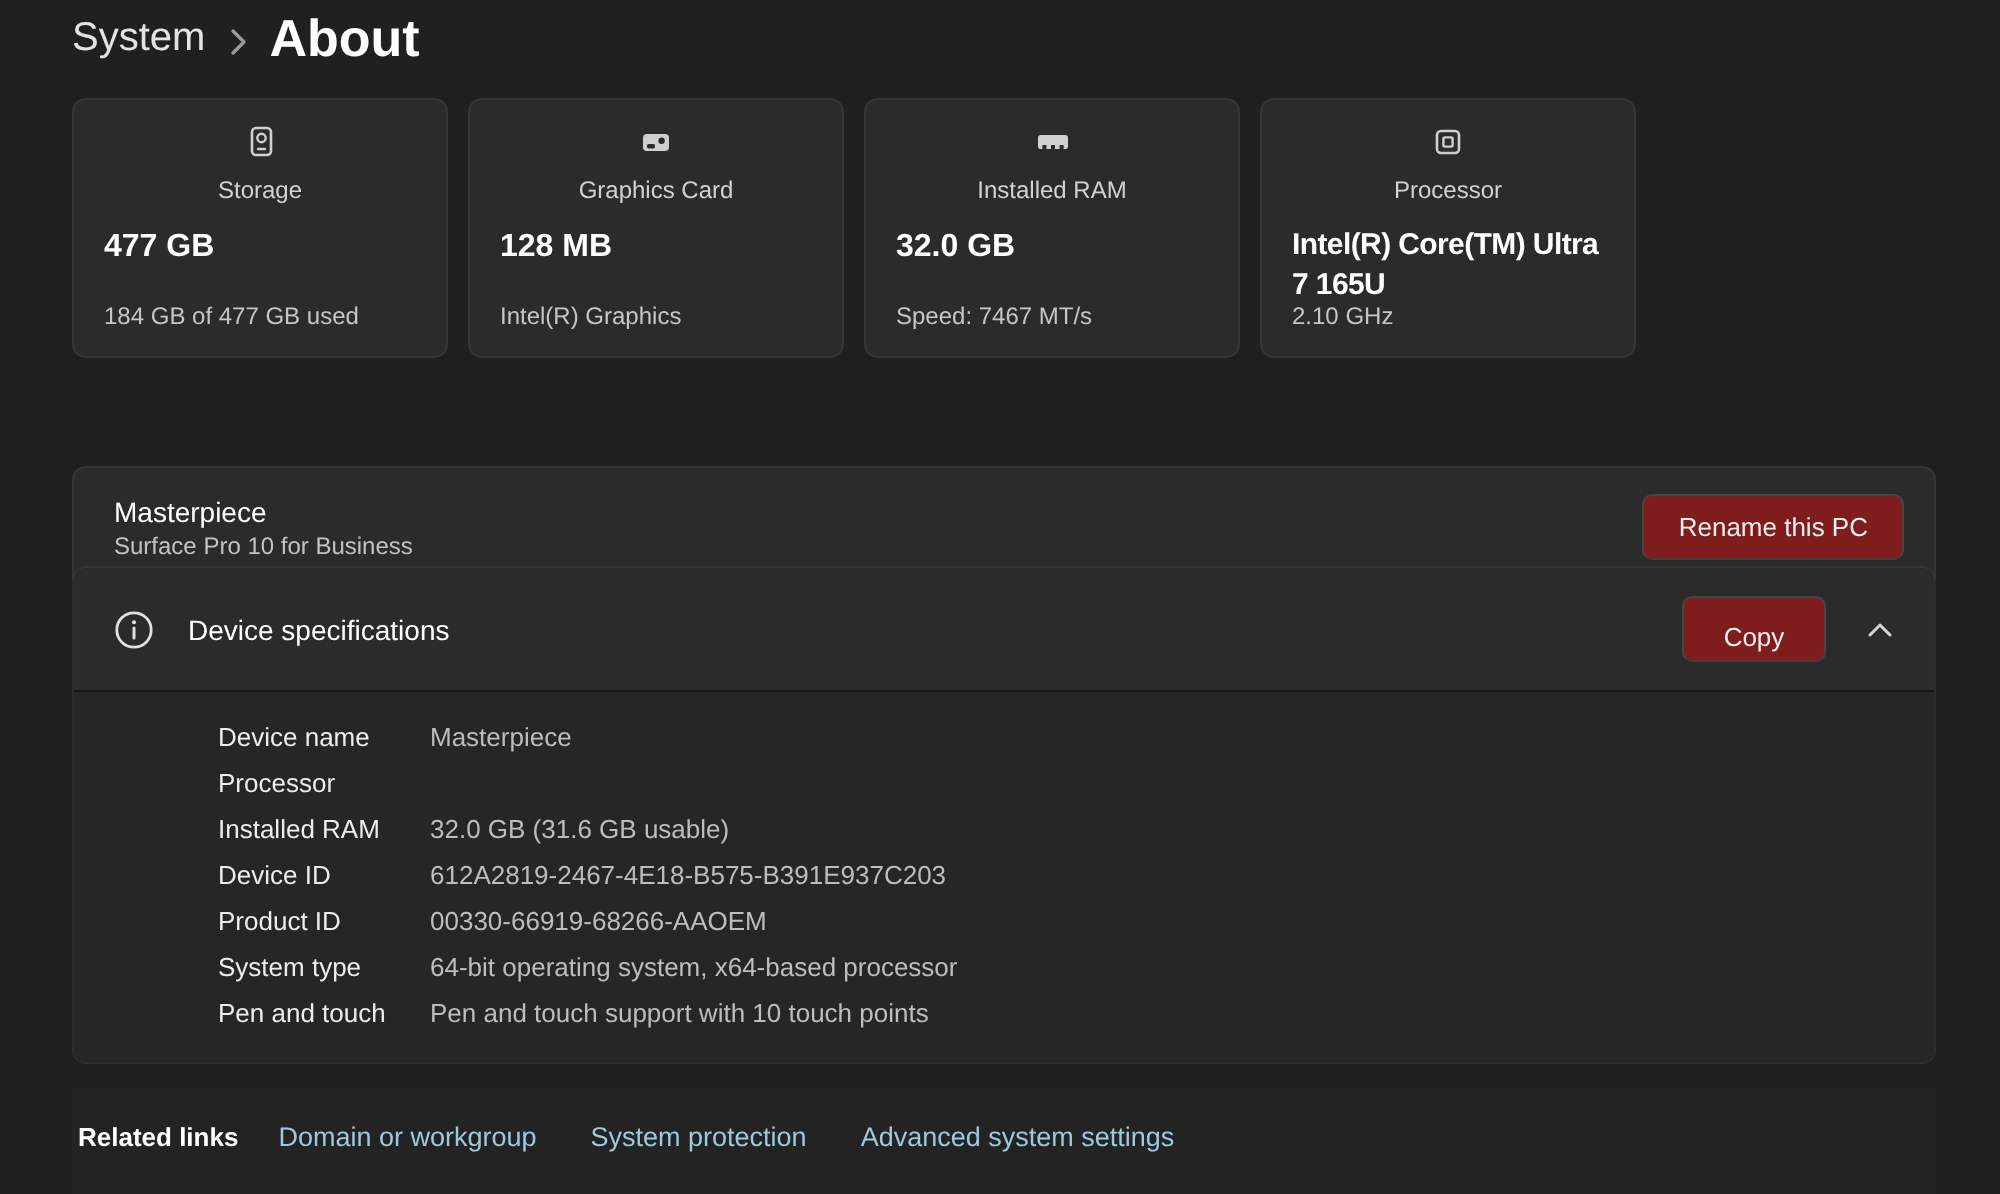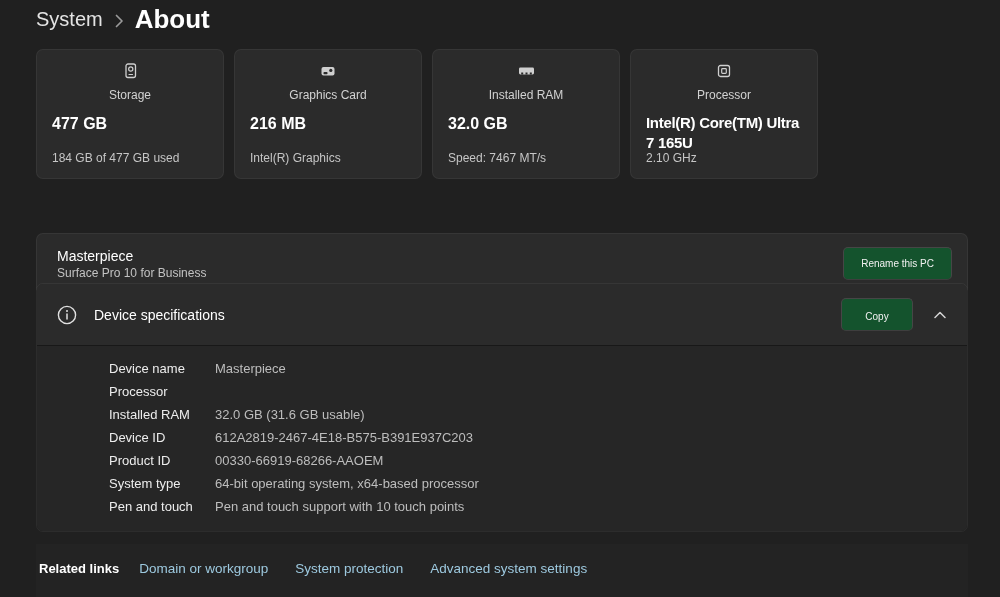--- a/index.html
+++ b/index.html
@@ -21,22 +21,22 @@
   .card-value{margin-top:11px;color:#ffffff;font-size:16px;font-weight:700;line-height:1.32;}
   .card.cpu .card-value{font-size:15px;letter-spacing:-0.3px;}
   .card-caption{position:absolute;left:15px;bottom:13px;color:#c6c6c6;font-size:12px;white-space:nowrap;}
 
   
   .panel{position:absolute;left:36px;width:932px;box-sizing:border-box;background:#2b2b2b;
          border:1px solid rgba(255,255,255,0.055);border-radius:7px;}
   .panel-rename{top:233px;height:61px;display:flex;align-items:center;padding:0 15px 0 20px;}
   .device-name{color:#ffffff;font-size:14px;line-height:18px;}
   .device-model{color:#c3c3c3;font-size:12px;line-height:16px;}
-  .btn{background:#14532d;border:1px solid #464646;border-bottom-color:#3e3e3e;border-radius:5px;
-       color:#f1f1f1;font-size:10px;font-family:inherit;height:33px;padding:0 17px;cursor:pointer;}
+  .btn{background:#7f1d1d;border:1px solid #464646;border-bottom-color:#3e3e3e;border-radius:5px;
+       color:#f1f1f1;font-size:13px;font-family:inherit;height:33px;padding:0 17px;cursor:pointer;}
   .panel-rename .btn{margin-left:auto;}
 
   
   .expander{position:absolute;left:36px;top:283px;width:932px;box-sizing:border-box;
             border:1px solid rgba(255,255,255,0.055);border-radius:7px;overflow:hidden;}
   .exp-header{height:61px;background:#2b2b2b;display:flex;align-items:center;padding:0 17px 0 20px;cursor:pointer;}
   .exp-title{color:#ffffff;font-size:14px;margin-left:17px;}
   .exp-header .btn{margin-left:auto;width:72px;padding:12px;}
   .exp-chevron{margin-left:17px;display:flex;align-items:center;padding:4px;}
   .exp-body{background:#262626;border-top:1px solid rgba(0,0,0,0.35);padding:11px 0 13px 0;}
@@ -88,21 +88,21 @@
       <div class="card-title">
         <span class="ic">
           <svg width="16" height="16" viewBox="0 0 16 16">
               <rect x="1.5" y="4" width="13" height="8.5" rx="2" fill="#cfcfcf"></rect>
               <rect x="3.5" y="9" width="4" height="2.2" rx="0.8" fill="#2b2b2b"></rect>
               <circle cx="10.8" cy="7.4" r="1.6" fill="#2b2b2b"></circle>
             </svg>
         </span>
         <span>Graphics Card</span>
       </div>
-      <div class="card-value">216 MB</div>
+      <div class="card-value">128 MB</div>
       <div class="card-caption">Intel(R) Graphics</div>
     </div>
 
     <div class="card">
       <div class="card-title">
         <span class="ic">
           <svg width="17" height="16" viewBox="0 0 17 16">
               <rect x="1" y="4.5" width="15" height="7" rx="1.4" fill="#cfcfcf"></rect>
               <rect x="3.2" y="9.5" width="2" height="2" fill="#2b2b2b"></rect>
               <rect x="7.5" y="9.5" width="2" height="2" fill="#2b2b2b"></rect>

